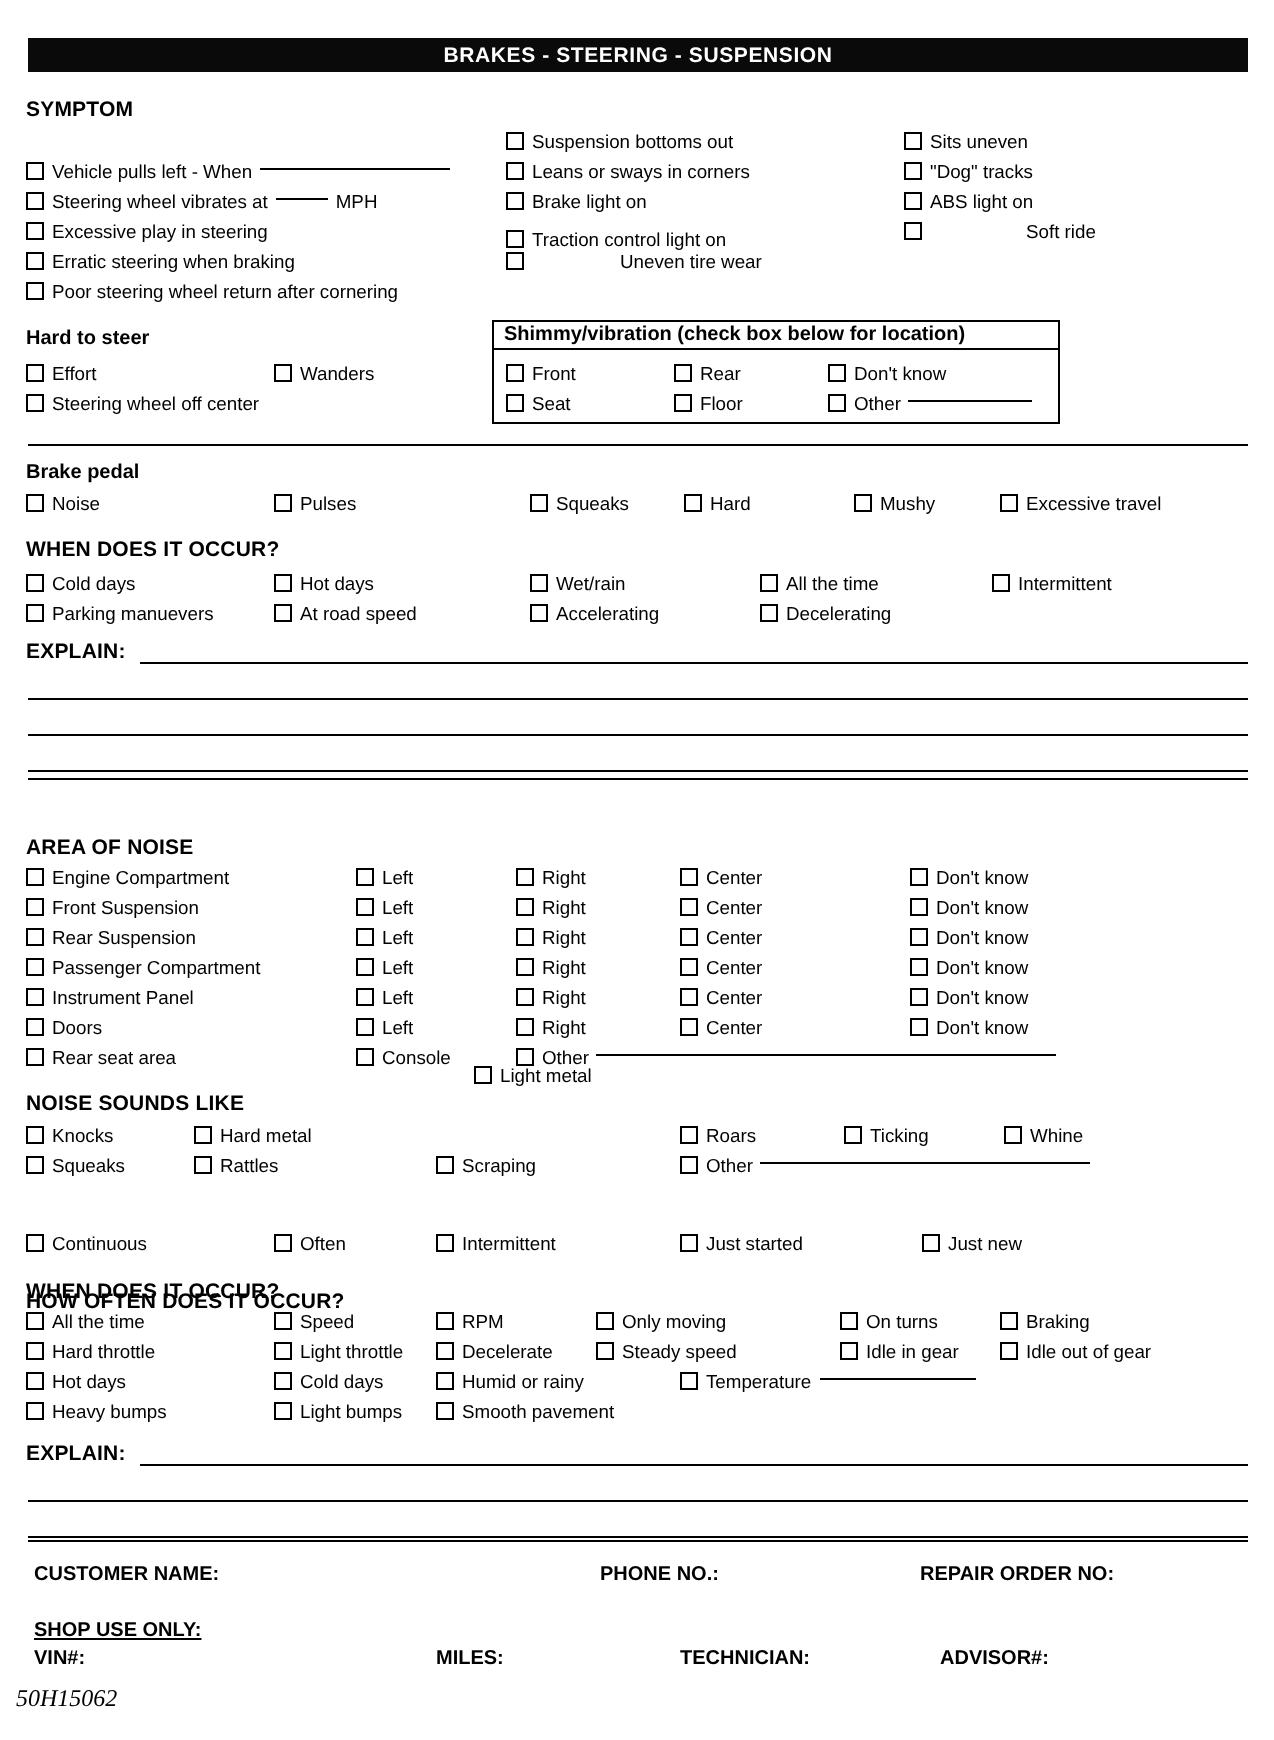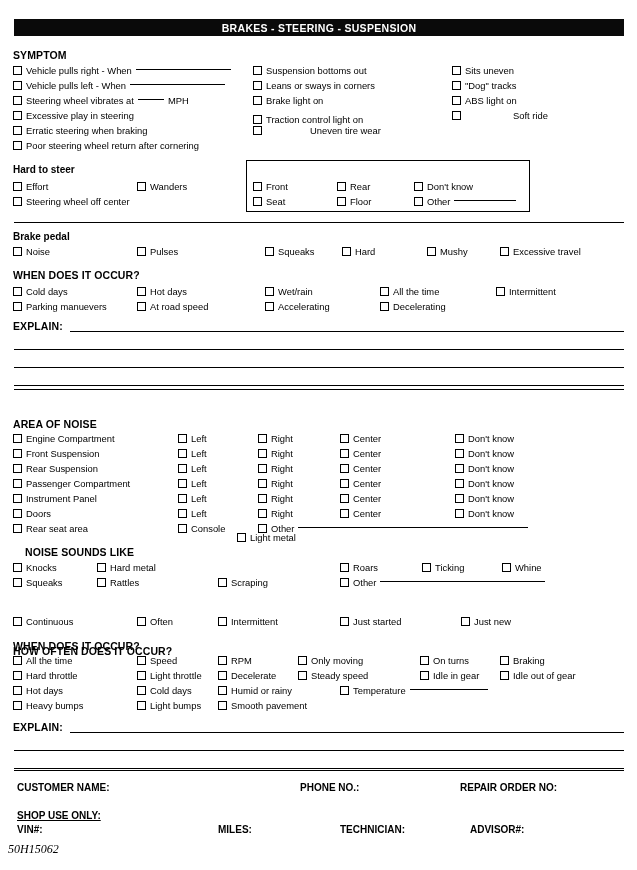--- a/index.html
+++ b/index.html
@@ -140,25 +140,20 @@
 </style>
 </head>
 <body>
 
 <div class="page">
 
   <div class="band" style="top:19px;">BRAKES - STEERING - SUSPENSION</div>
 
   <div class="sec-head" style="left:13px; top:49px;">SYMPTOM</div>
 
-  <div class="item" style="left:13px; top:65px;">
-    <span class="cb"></span>
-    <span class="lbl">Vehicle pulls right - When</span>
-    <span class="ruleline rl-long"></span>
-  </div>
   <div class="item" style="left:13px; top:80px;">
     <span class="cb"></span>
     <span class="lbl">Vehicle pulls left - When</span>
     <span class="ruleline rl-long"></span>
   </div>
   <div class="item" style="left:13px; top:95px;">
     <span class="cb"></span>
     <span class="lbl">Steering wheel vibrates at</span>
     <span class="ruleline rl-mph"></span>
     <span class="lbl" style="margin-left:4px;">MPH</span>
@@ -222,20 +217,21 @@
   <div class="item" style="left:137px; top:181px;">
     <span class="cb"></span>
     <span class="lbl">Wanders</span>
   </div>
   <div class="item" style="left:13px; top:196px;">
     <span class="cb"></span>
     <span class="lbl">Steering wheel off center</span>
   </div>
 
   <div class="boxgroup" style="left:246px; top:160px; width:284px; height:52px;">
+    <div class="box-title">Shimmy/vibration (check box below for location)</div>
     <div class="item" style="left:6px; top:20px;">
       <span class="cb"></span>
       <span class="lbl">Front</span>
     </div>
     <div class="item" style="left:90px; top:20px;">
       <span class="cb"></span>
       <span class="lbl">Rear</span>
     </div>
     <div class="item" style="left:167px; top:20px;">
       <span class="cb"></span>
@@ -465,21 +461,21 @@
   <div class="item" style="left:178px; top:523px;">
     <span class="cb"></span>
       <span class="lbl">Console</span>
   </div>
   <div class="item" style="left:258px; top:523px;">
     <span class="cb"></span>
       <span class="lbl">Other</span>
     <span class="ruleline rl-noise"></span>
   </div>
 
-  <div class="sec-head" style="left:13px; top:546px;margin-left:12px;">NOISE SOUNDS LIKE</div>
+  <div class="sec-head" style="left:13px; top:546px;">NOISE SOUNDS LIKE</div>
   <div class="item" style="left:13px; top:562px;">
     <span class="cb"></span>
       <span class="lbl">Knocks</span>
   </div>
   <div class="item" style="left:97px; top:562px;">
     <span class="cb"></span>
       <span class="lbl">Hard metal</span>
   </div>
   <div class="item" style="left:218px; top:532px;margin-left:19px;">
     <span class="cb"></span>

